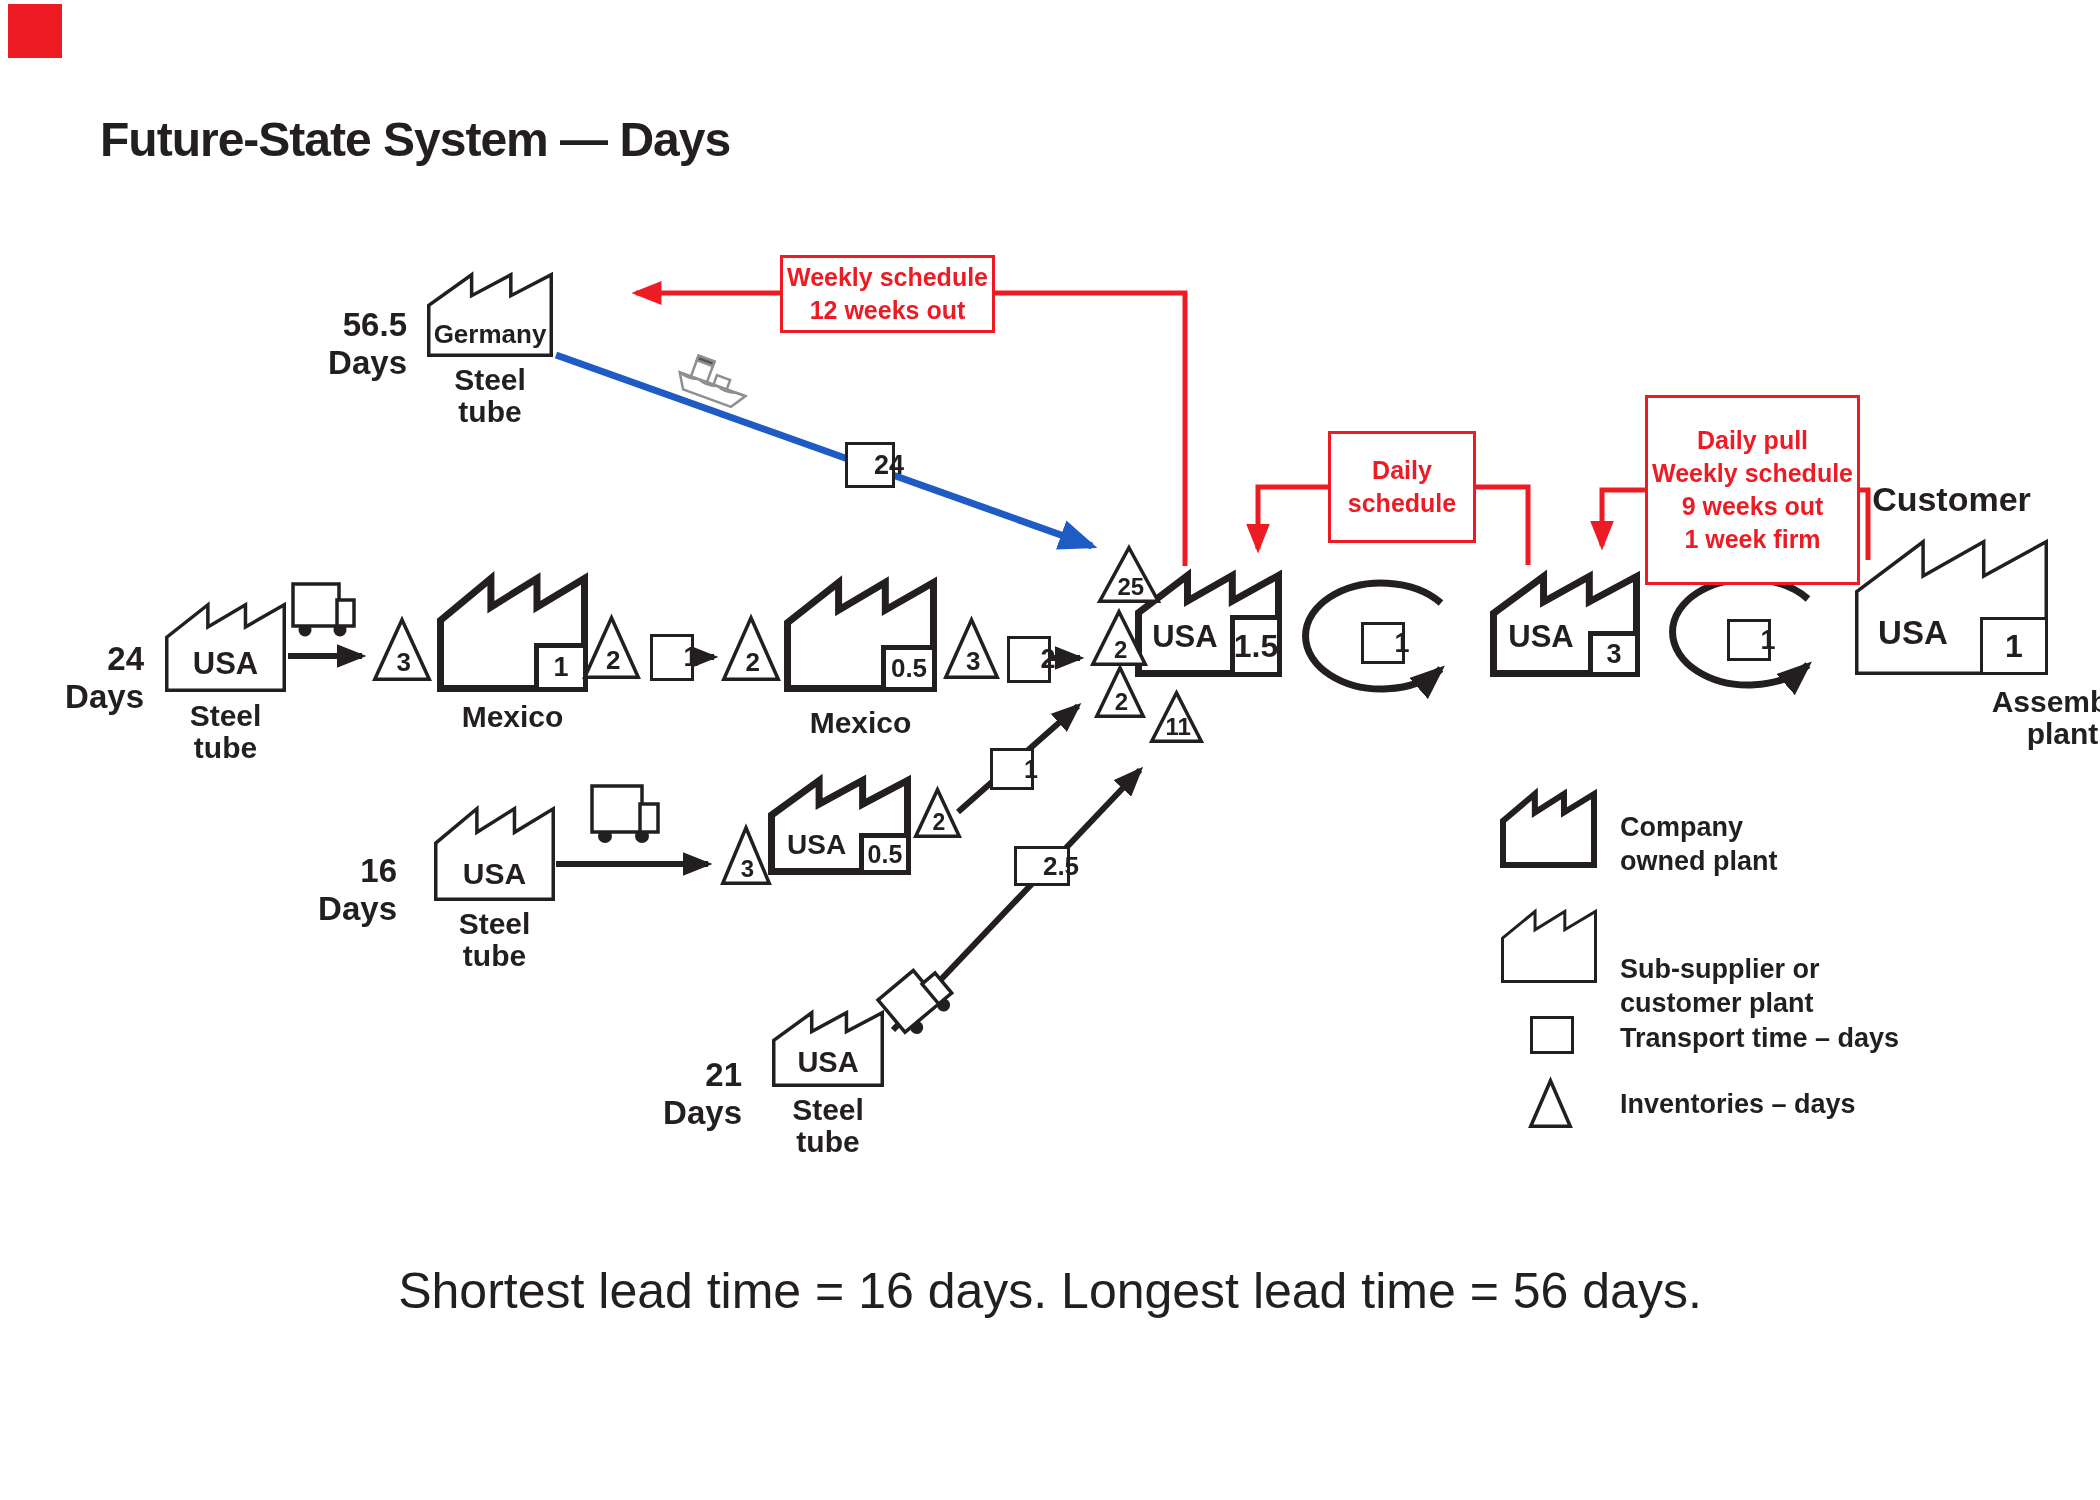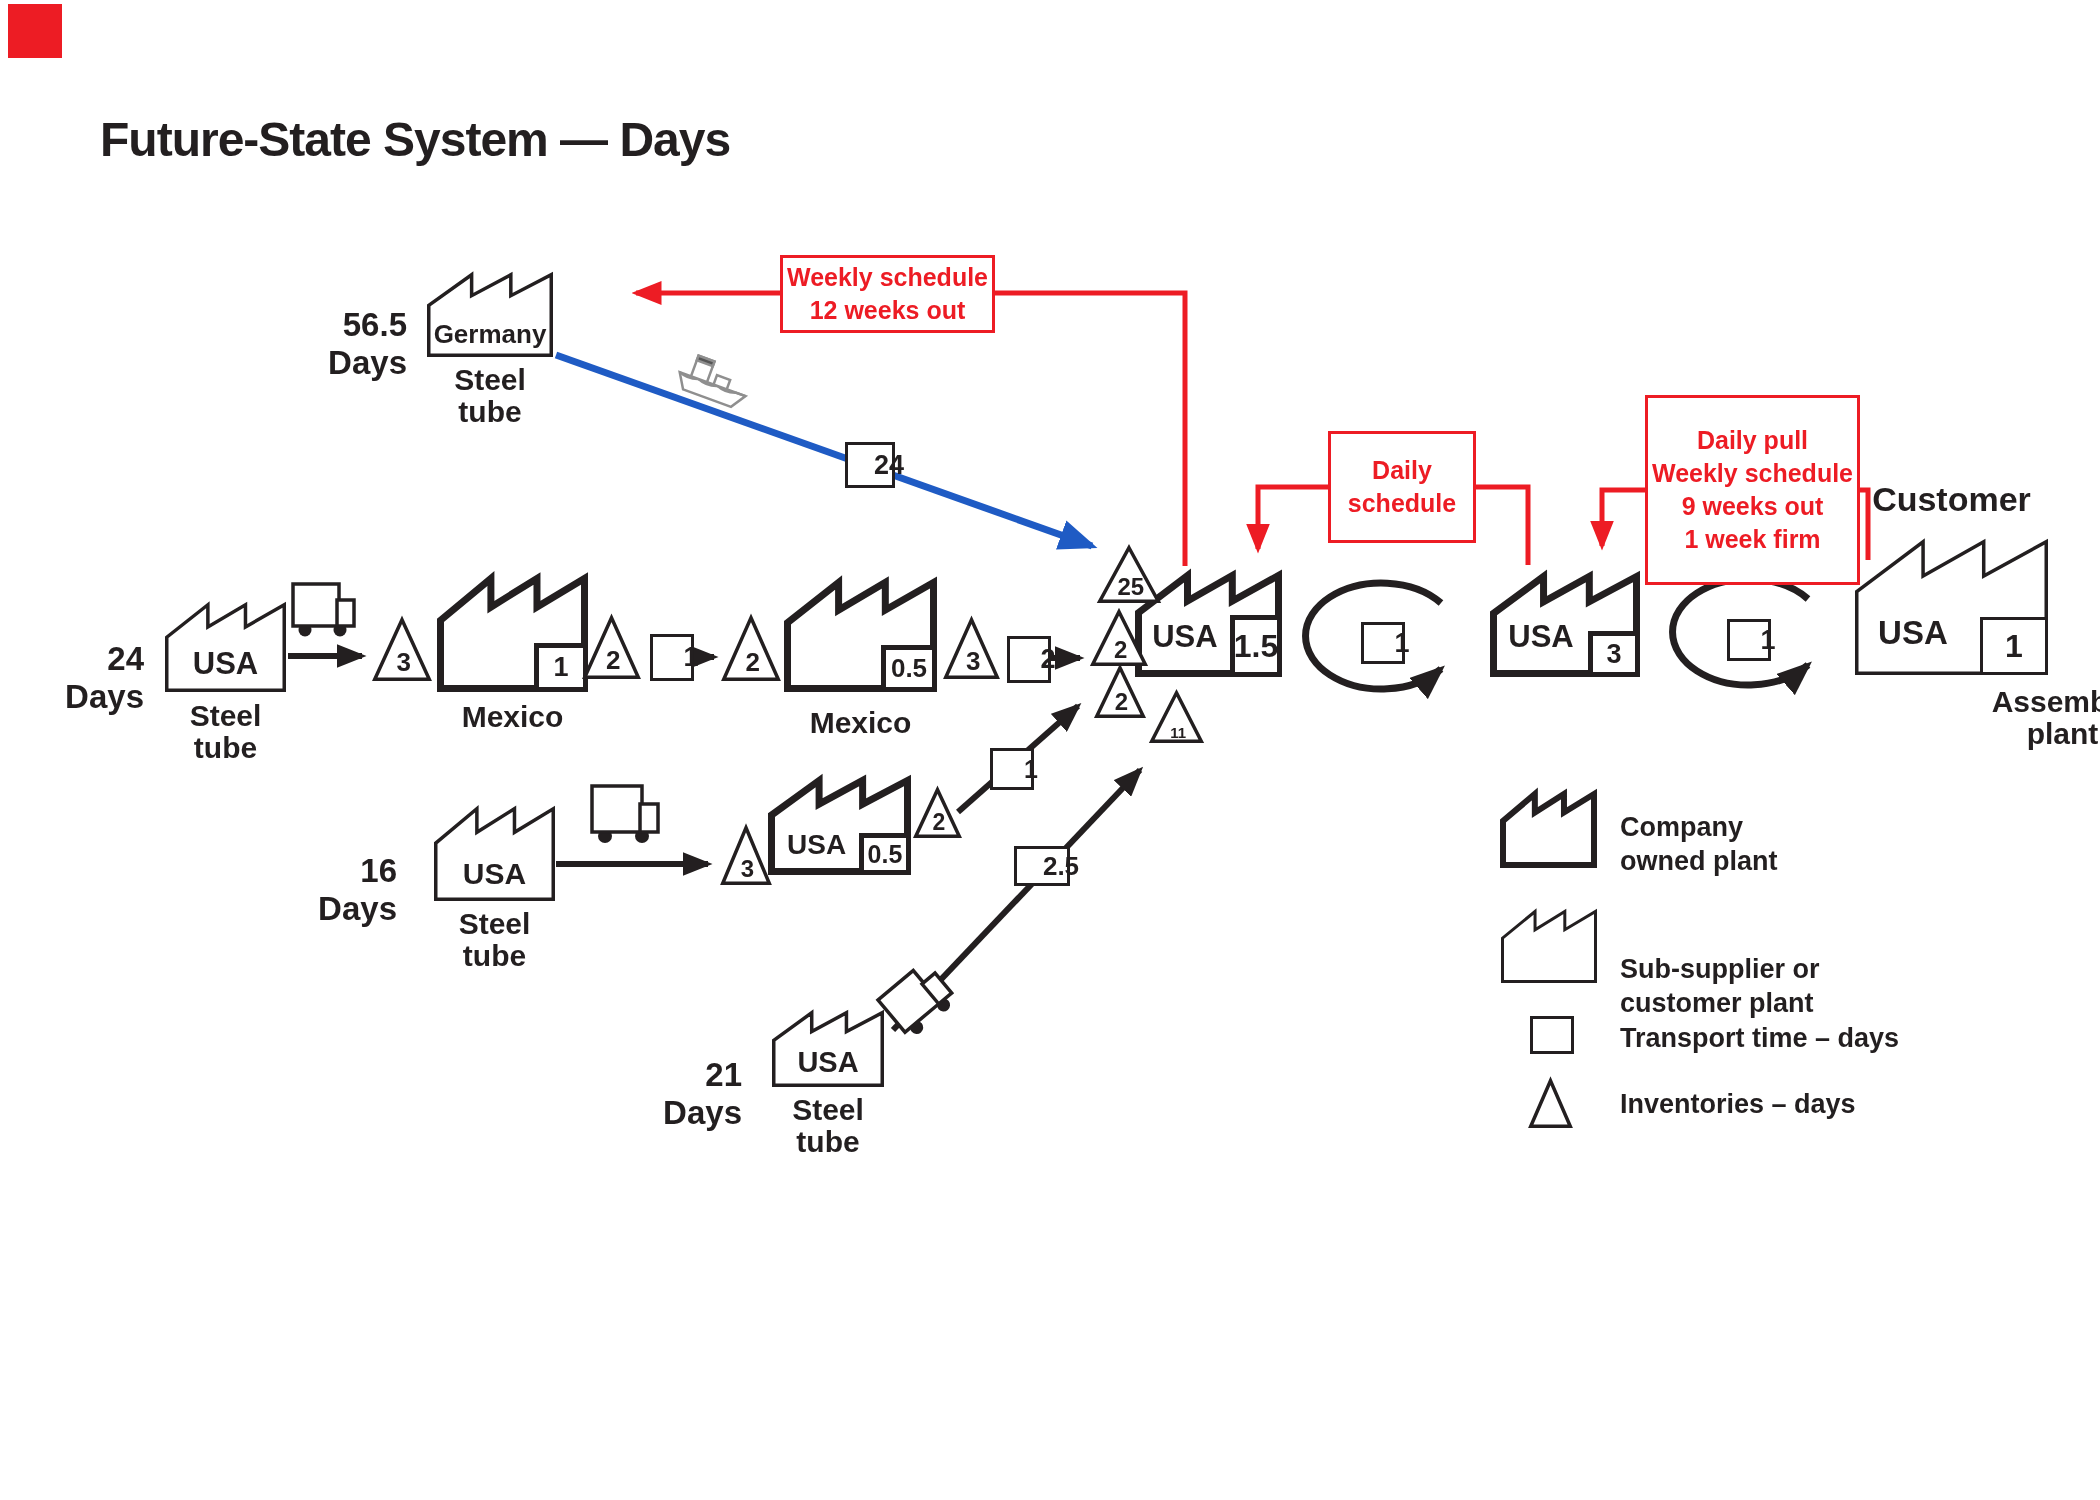--- a/index.html
+++ b/index.html
@@ -197,21 +197,21 @@
   <div class="tri" style="left:1095px;top:666px;width:50px;height:52px;">
       <svg width="50" height="52" style="position: absolute; left: 0px; top: 0px; overflow: visible;">
         <polygon points="25,1.75 48.25,50.25 1.75,50.25" fill="#fff" stroke="#231f20" stroke-width="3.5" stroke-linejoin="miter"></polygon>
       </svg>
     <span class="tri-num" style="font-size:24px;">2</span>
   </div>
   <div class="tri" style="left:1150px;top:691px;width:53px;height:52px;">
       <svg width="53" height="52" style="position: absolute; left: 0px; top: 0px; overflow: visible;">
         <polygon points="26.5,1.75 51.25,50.25 1.75,50.25" fill="#fff" stroke="#231f20" stroke-width="3.5" stroke-linejoin="miter"></polygon>
       </svg>
-    <span class="tri-num" style="font-size:15px;">11</span>
+    <span class="tri-num" style="font-size:24px;">11</span>
   </div>
 
   <div class="factory" style="left:1135px;top:572px;width:147px;height:105px;">
       <svg width="147" height="105" style="position: absolute; left: 0px; top: 0px; overflow: visible;">
         <polygon points="3.5,101.5 3.5,40.74 52.5,3.5 52.5,28.98 97.30000000000001,3.5 97.30000000000001,28.98 143.5,3.5 143.5,101.5" fill="#fff" stroke="#231f20" stroke-width="7" stroke-linejoin="miter"></polygon>
       </svg>
     <div class="fname-left">USA</div>
     <div class="pt-box pt-thick" style="width:52px;height:62px;font-size:32px;margin-left:40px;">
       <span>1.5</span>
     </div>
@@ -308,13 +308,14 @@
 customer plant</div>
   <div class="tbox" style="left:1530px;top:1016px;width:37px;height:38px;"></div>
   <div class="legend-lbl" style="top:1021px;">Transport time – days</div>
   <div class="tri" style="left:1529px;top:1079px;width:43px;height:49px;">
       <svg width="43" height="49" style="position: absolute; left: 0px; top: 0px; overflow: visible;">
         <polygon points="21.5,1.75 41.25,47.25 1.75,47.25" fill="#fff" stroke="#231f20" stroke-width="3.5" stroke-linejoin="miter"></polygon>
       </svg>
     </div>
   <div class="legend-lbl" style="top:1087px;">Inventories – days</div>
 
+  <div class="footer">Shortest lead time = 16 days. Longest lead time = 56 days.</div>
 </div>
 
 </body></html>

